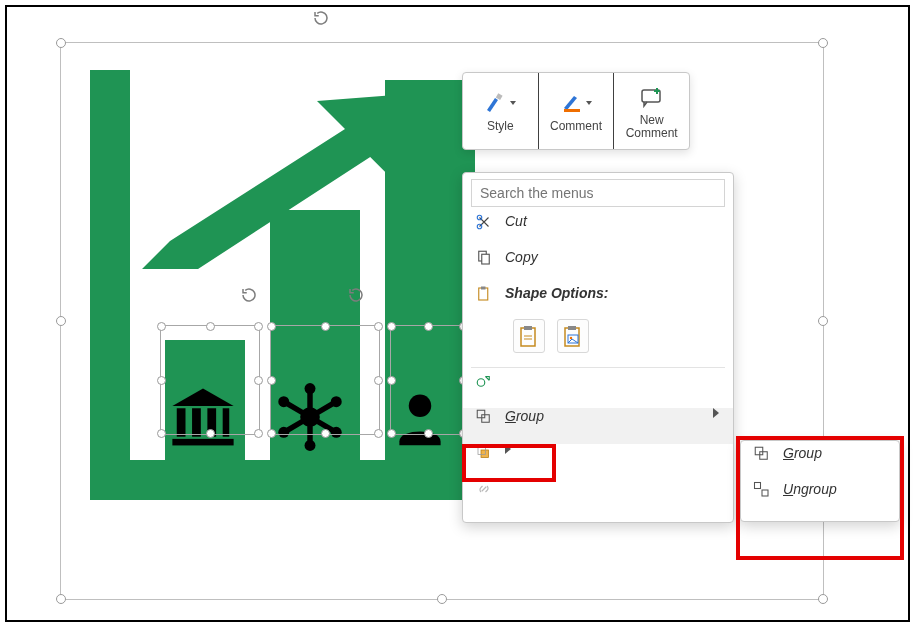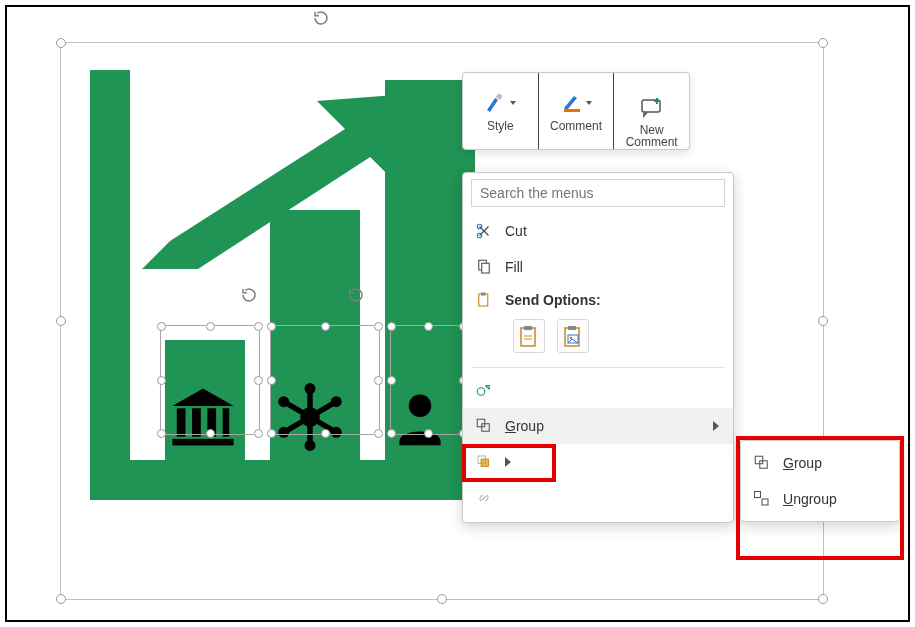--- a/index.html
+++ b/index.html
@@ -100,21 +100,21 @@
   .mt-btn {
     flex: 1;
     display: flex;
     flex-direction: column;
     align-items: center;
     justify-content: center;
     gap: 3px;
     border-right: 1px solid #404040;
     cursor: default;
   }
-  .mt-btn:last-child { border-right: none; justify-content: flex-end; }
+  .mt-btn:last-child { border-right: none; }
   .mt-btn .ic { height: 28px; display:flex; align-items:center; justify-content:center; }
   .mt-label { font-size: 12px; color:#444; text-align:center; line-height:1.05; }
   .tri-down {
     width:0; height:0; border-left:3px solid transparent; border-right:3px solid transparent; border-top:4px solid #555; display:inline-block; margin-left:2px; vertical-align:2px;
   }
   
   .context-menu {
     position: absolute;
     left: 462px; top: 172px;
     width: 272px;
@@ -131,25 +131,25 @@
     width: 100%;
     border: 1px solid #d4d4d4;
     padding: 5px 8px;
     font-size: 14px;
     color: #767676;
     font-style: normal;
     outline: none;
   }
   .menu-item {
     display: flex;
-    align-items: center;
     height: 36px;
     padding: 0 10px 0 10px;
     gap: 10px;
     position: relative;
+    font-style: italic;
   }
   .menu-item:hover, .menu-item.hovered { background:#f1f1f1; }
   .mi-icon { width: 22px; display:flex; justify-content:center; }
   .mi-icon svg { width:18px; height:18px; }
   .mi-label u { text-decoration: underline; }
   .mi-label { flex: 1; }
   .mi-label.bold { font-weight:700; }
   .mi-label.disabled { color:#a0a0a0; }
   .mi-arrow {
     width: 0; height:0;
@@ -350,31 +350,31 @@
       </span>
     <span class="mi-label"><span>Cut</span></span>
   </div>
   <div class="menu-item">
     <span class="mi-icon">
         <svg viewBox="0 0 24 24">
           <rect x="5" y="3" width="10" height="13" fill="none" stroke="#555" stroke-width="1.5"></rect>
           <rect x="9" y="7" width="10" height="13" fill="#fff" stroke="#555" stroke-width="1.5"></rect>
         </svg>
       </span>
-    <span class="mi-label"><span>Fill</span></span>
+    <span class="mi-label"><span>Copy</span></span>
   </div>
 
   <div class="menu-item" style="height:30px">
     <span class="mi-icon">
         <svg viewBox="0 0 24 24">
           <rect x="5" y="4" width="12" height="16" fill="none" stroke="#c58a1f" stroke-width="1.5"></rect>
           <rect x="8" y="2" width="6" height="4" fill="#888"></rect>
         </svg>
       </span>
-    <span class="mi-label bold">Send Options:</span>
+    <span class="mi-label bold">Shape Options:</span>
   </div>
   <div class="paste-icons">
     <div class="paste-btn">
       <svg width="22" height="24" viewBox="0 0 22 24">
           <rect x="3" y="4" width="14" height="18" fill="none" stroke="#c58a1f" stroke-width="1.5"></rect>
           <rect x="6" y="2" width="8" height="4" fill="#888"></rect>
           <path d="M6 12h8M6 15h8" stroke="#c58a1f"></path>
         </svg>
     </div>
     <div class="paste-btn">

